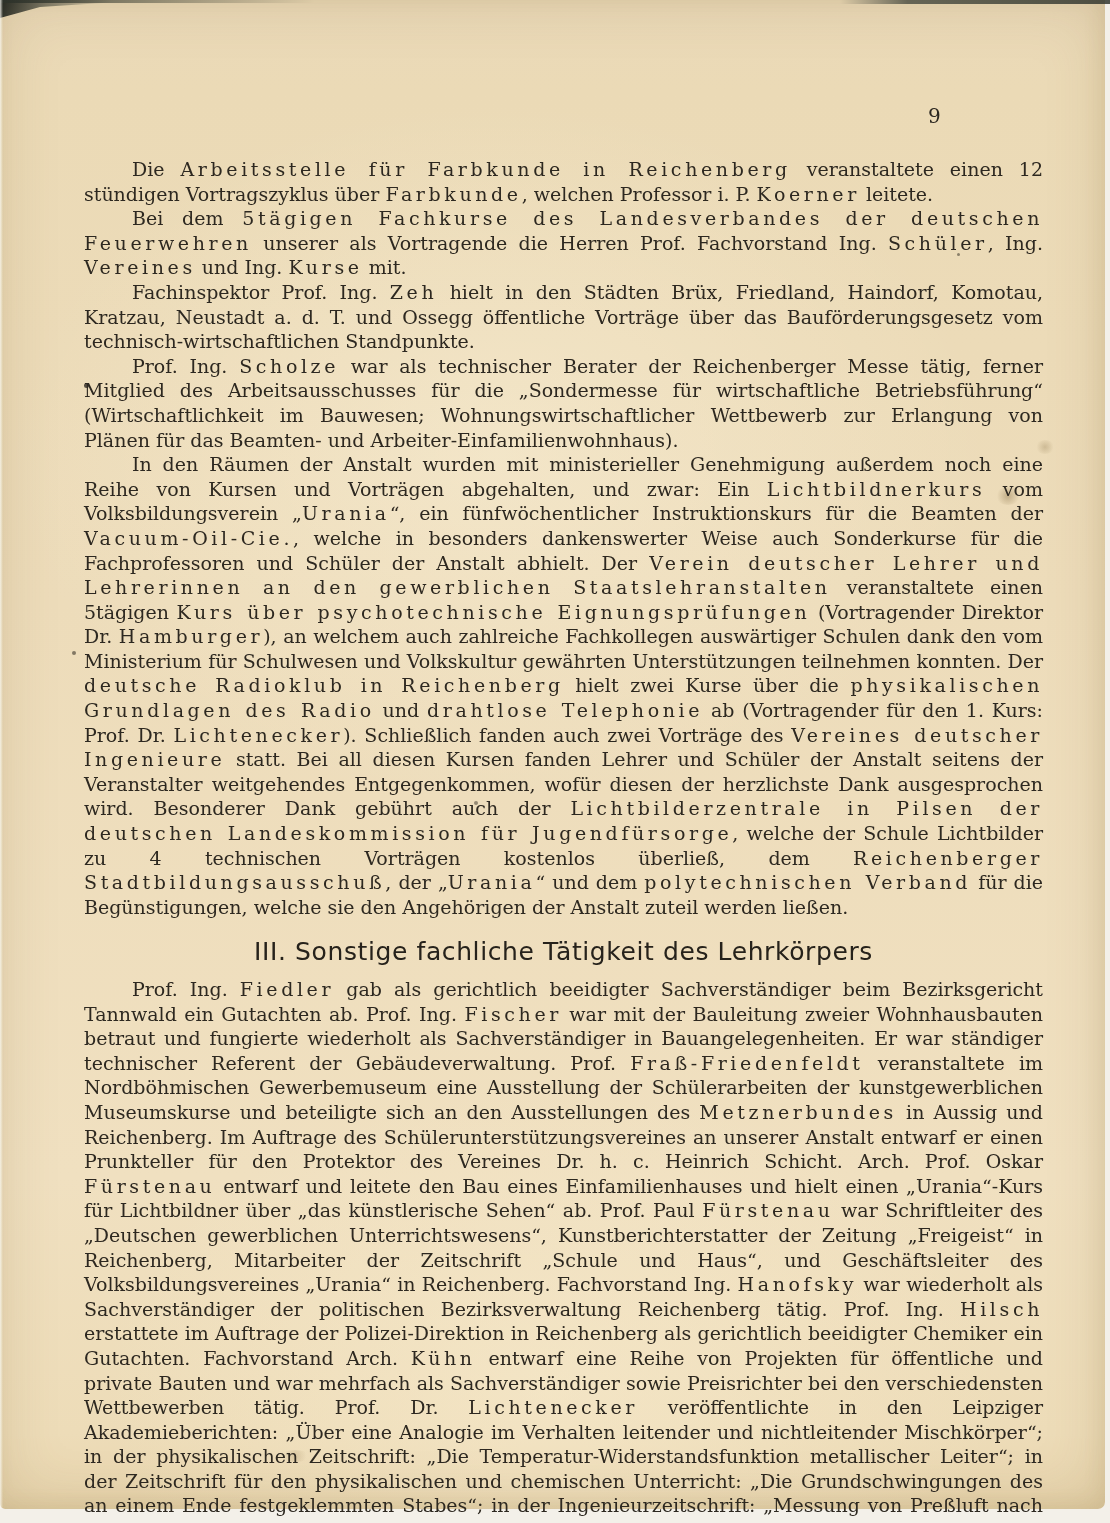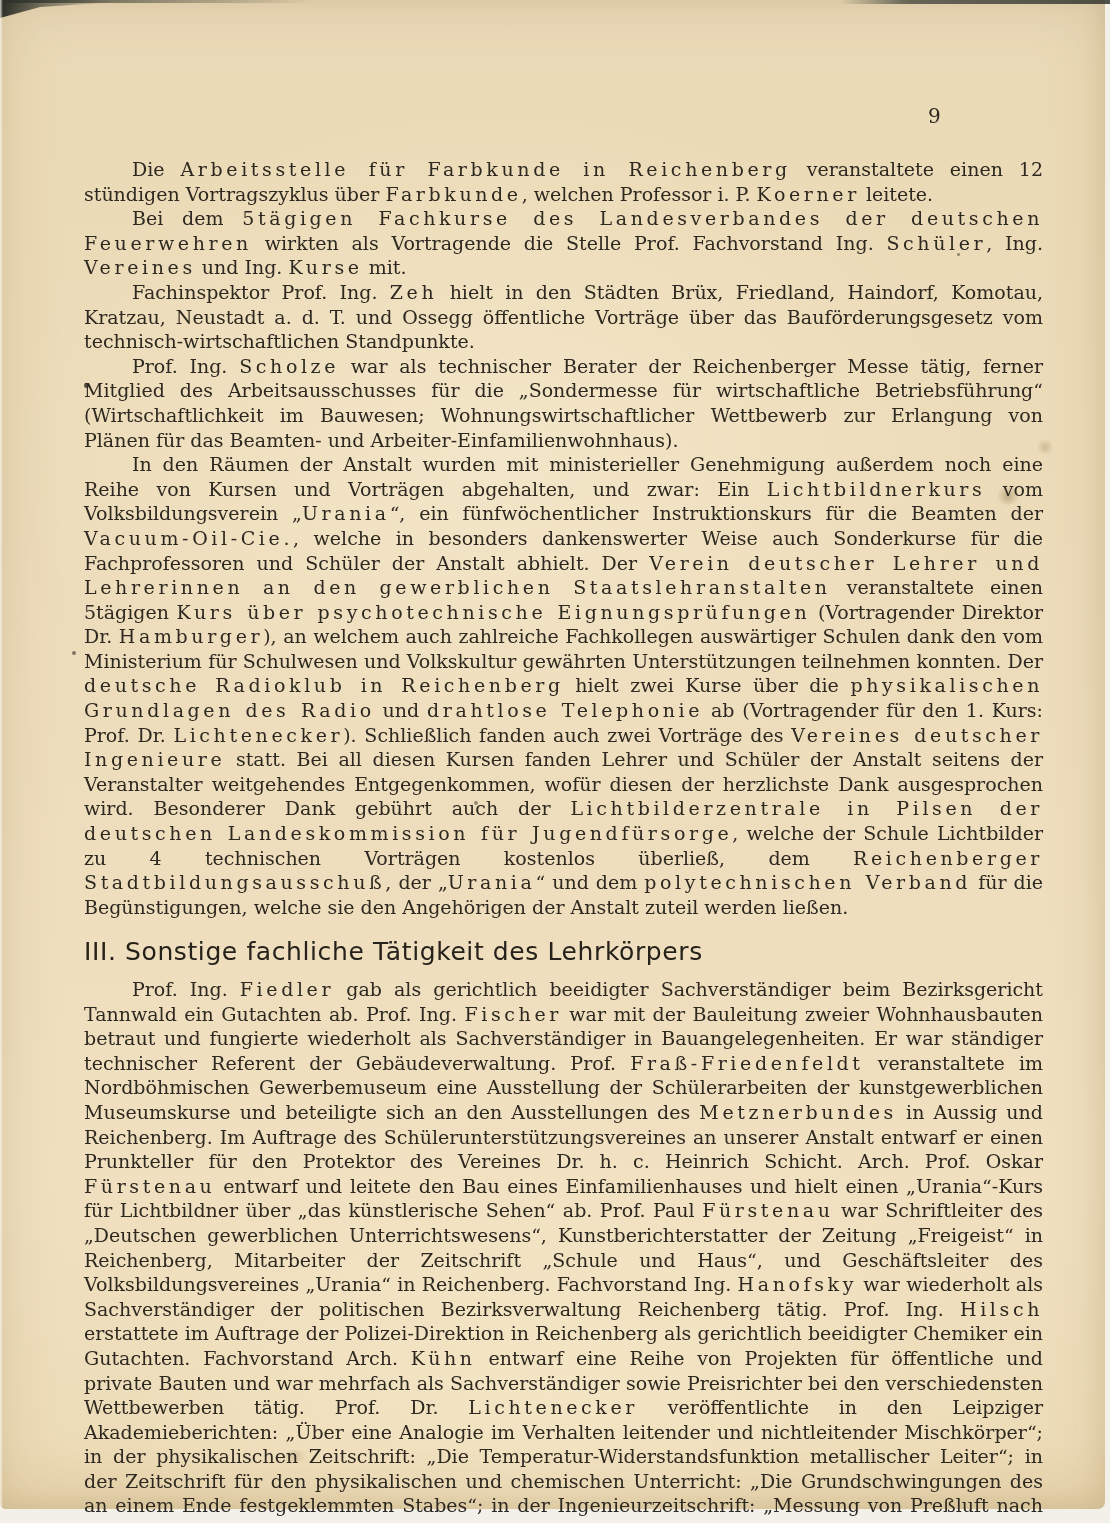--- a/index.html
+++ b/index.html
@@ -87,20 +87,21 @@
     text-indent: 48px;
   }
   .content .sp {
     letter-spacing: 0.19em;
   }
   .content h2.heading {
     font-family: "DejaVu Sans", sans-serif;
     font-weight: 400;
     font-size: 25px;
     letter-spacing: 0.6px;
+    text-align: center;
     color: #26221b;
     margin: 21px 0 12px 0;
     text-indent: 0;
   }
 </style>
 </head>
 <body>
 
 <div class="scan">
   <div class="paper"></div>
@@ -115,20 +116,20 @@
   <div class="speck s3"></div>
   <div class="speck s4"></div>
   <div class="stain a"></div>
   <div class="stain b"></div>
   <div class="stain c"></div>
 
   <div class="page-number">9</div>
 
   <div class="content">
       <p class="indent"><span>Die </span><span class="sp">Arbeitsstelle für Farbkunde in Reichenberg</span><span> veranstaltete einen 12 stündigen Vortragszyklus über </span><span class="sp">Farbkunde</span><span>, welchen Professor i. P. </span><span class="sp">Koerner</span><span> leitete.</span></p>
-      <p class="indent"><span>Bei dem </span><span class="sp">5tägigen Fachkurse des Landesverbandes der deutschen Feuerwehren</span><span> wirkten als Vortragende die Stelle Prof. Fachvorstand Ing. </span><span class="sp">Schüler</span><span>, Ing. </span><span class="sp">Vereines</span><span> und Ing. </span><span class="sp">Kurse</span><span> mit.</span></p>
+      <p class="indent"><span>Bei dem </span><span class="sp">5tägigen Fachkurse des Landesverbandes der deutschen Feuerwehren</span><span> unserer als Vortragende die Herren Prof. Fachvorstand Ing. </span><span class="sp">Schüler</span><span>, Ing. </span><span class="sp">Vereines</span><span> und Ing. </span><span class="sp">Kurse</span><span> mit.</span></p>
       <p class="indent"><span>Fachinspektor Prof. Ing. </span><span class="sp">Zeh</span><span> hielt in den Städten Brüx, Friedland, Haindorf, Komotau, Kratzau, Neustadt a. d. T. und Ossegg öffentliche Vorträge über das Bauförderungsgesetz vom technisch-wirtschaftlichen Standpunkte.</span></p>
       <p class="indent"><span>Prof. Ing. </span><span class="sp">Scholze</span><span> war als technischer Berater der Reichenberger Messe tätig, ferner Mitglied des Arbeitsausschusses für die „Sondermesse für wirtschaftliche Betriebsführung“ (Wirtschaftlichkeit im Bauwesen; Wohnungswirtschaftlicher Wettbewerb zur Erlangung von Plänen für das Beamten- und Arbeiter-Einfamilienwohnhaus).</span></p>
       <p class="indent"><span>In den Räumen der Anstalt wurden mit ministerieller Genehmigung außerdem noch eine Reihe von Kursen und Vorträgen abgehalten, und zwar: Ein </span><span class="sp">Lichtbildnerkurs</span><span> vom Volksbildungsverein „</span><span class="sp">Urania</span><span>“, ein fünfwöchentlicher Instruktionskurs für die Beamten der </span><span class="sp">Vacuum-Oil-Cie.</span><span>, welche in besonders dankenswerter Weise auch Sonderkurse für die Fachprofessoren und Schüler der Anstalt abhielt. Der </span><span class="sp">Verein deutscher Lehrer und Lehrerinnen an den gewerblichen Staatslehranstalten</span><span> veranstaltete einen 5tägigen </span><span class="sp">Kurs über psychotechnische Eignungsprüfungen</span><span> (Vortragender Direktor Dr. </span><span class="sp">Hamburger</span><span>), an welchem auch zahlreiche Fachkollegen auswärtiger Schulen dank den vom Ministerium für Schulwesen und Volkskultur gewährten Unterstützungen teilnehmen konnten. Der </span><span class="sp">deutsche Radioklub in Reichenberg</span><span> hielt zwei Kurse über die </span><span class="sp">physikalischen Grundlagen des Radio</span><span> und </span><span class="sp">drahtlose Telephonie</span><span> ab (Vortragender für den 1. Kurs: Prof. Dr. </span><span class="sp">Lichtenecker</span><span>). Schließlich fanden auch zwei Vorträge des </span><span class="sp">Vereines deutscher Ingenieure</span><span> statt. Bei all diesen Kursen fanden Lehrer und Schüler der Anstalt seitens der Veranstalter weitgehendes Entgegenkommen, wofür diesen der herzlichste Dank ausgesprochen wird. Besonderer Dank gebührt auch der </span><span class="sp">Lichtbilderzentrale in Pilsen der deutschen Landeskommission für Jugendfürsorge</span><span>, welche der Schule Lichtbilder zu 4 technischen Vorträgen kostenlos überließ, dem </span><span class="sp">Reichenberger Stadtbildungsausschuß</span><span>, der „</span><span class="sp">Urania</span><span>“ und dem </span><span class="sp">polytechnischen Verband</span><span> für die Begünstigungen, welche sie den Angehörigen der Anstalt zuteil werden ließen.</span></p>
       <h2 class="heading">III. Sonstige fachliche Tätigkeit des Lehrkörpers</h2>
       <p class="indent"><span>Prof. Ing. </span><span class="sp">Fiedler</span><span> gab als gerichtlich beeidigter Sachverständiger beim Bezirksgericht Tannwald ein Gutachten ab. Prof. Ing. </span><span class="sp">Fischer</span><span> war mit der Bauleitung zweier Wohnhausbauten betraut und fungierte wiederholt als Sachverständiger in Bauangelegenheiten. Er war ständiger technischer Referent der Gebäudeverwaltung. Prof. </span><span class="sp">Fraß-Friedenfeldt</span><span> veranstaltete im Nordböhmischen Gewerbemuseum eine Ausstellung der Schülerarbeiten der kunstgewerblichen Museumskurse und beteiligte sich an den Ausstellungen des </span><span class="sp">Metznerbundes</span><span> in Aussig und Reichenberg. Im Auftrage des Schülerunterstützungsvereines an unserer Anstalt entwarf er einen Prunkteller für den Protektor des Vereines Dr. h. c. Heinrich Schicht. Arch. Prof. Oskar </span><span class="sp">Fürstenau</span><span> entwarf und leitete den Bau eines Einfamilienhauses und hielt einen „Urania“-Kurs für Lichtbildner über „das künstlerische Sehen“ ab. Prof. Paul </span><span class="sp">Fürstenau</span><span> war Schriftleiter des „Deutschen gewerblichen Unterrichtswesens“, Kunstberichterstatter der Zeitung „Freigeist“ in Reichenberg, Mitarbeiter der Zeitschrift „Schule und Haus“, und Geschäftsleiter des Volksbildungsvereines „Urania“ in Reichenberg. Fachvorstand Ing. </span><span class="sp">Hanofsky</span><span> war wiederholt als Sachverständiger der politischen Bezirksverwaltung Reichenberg tätig. Prof. Ing. </span><span class="sp">Hilsch</span><span> erstattete im Auftrage der Polizei-Direktion in Reichenberg als gerichtlich beeidigter Chemiker ein Gutachten. Fachvorstand Arch. </span><span class="sp">Kühn</span><span> entwarf eine Reihe von Projekten für öffentliche und private Bauten und war mehrfach als Sachverständiger sowie Preisrichter bei den verschiedensten Wettbewerben tätig. Prof. Dr. </span><span class="sp">Lichtenecker</span><span> veröffentlichte in den Leipziger Akademieberichten: „Über eine Analogie im Verhalten leitender und nichtleitender Mischkörper“; in der physikalischen Zeitschrift: „Die Temperatur-Widerstandsfunktion metallischer Leiter“; in der Zeitschrift für den physikalischen und chemischen Unterricht: „Die Grundschwingungen des an einem Ende festgeklemmten Stabes“; in der Ingenieurzeitschrift: „Messung von Preßluft nach dem Teilstromverfahren“. Außerdem war er Schriftleiter der „deutschen Radiozeitschrift“ in Reichenberg. Fachvorst. Ing. </span></p>
     </div>
 </div>
 
 </body></html>

